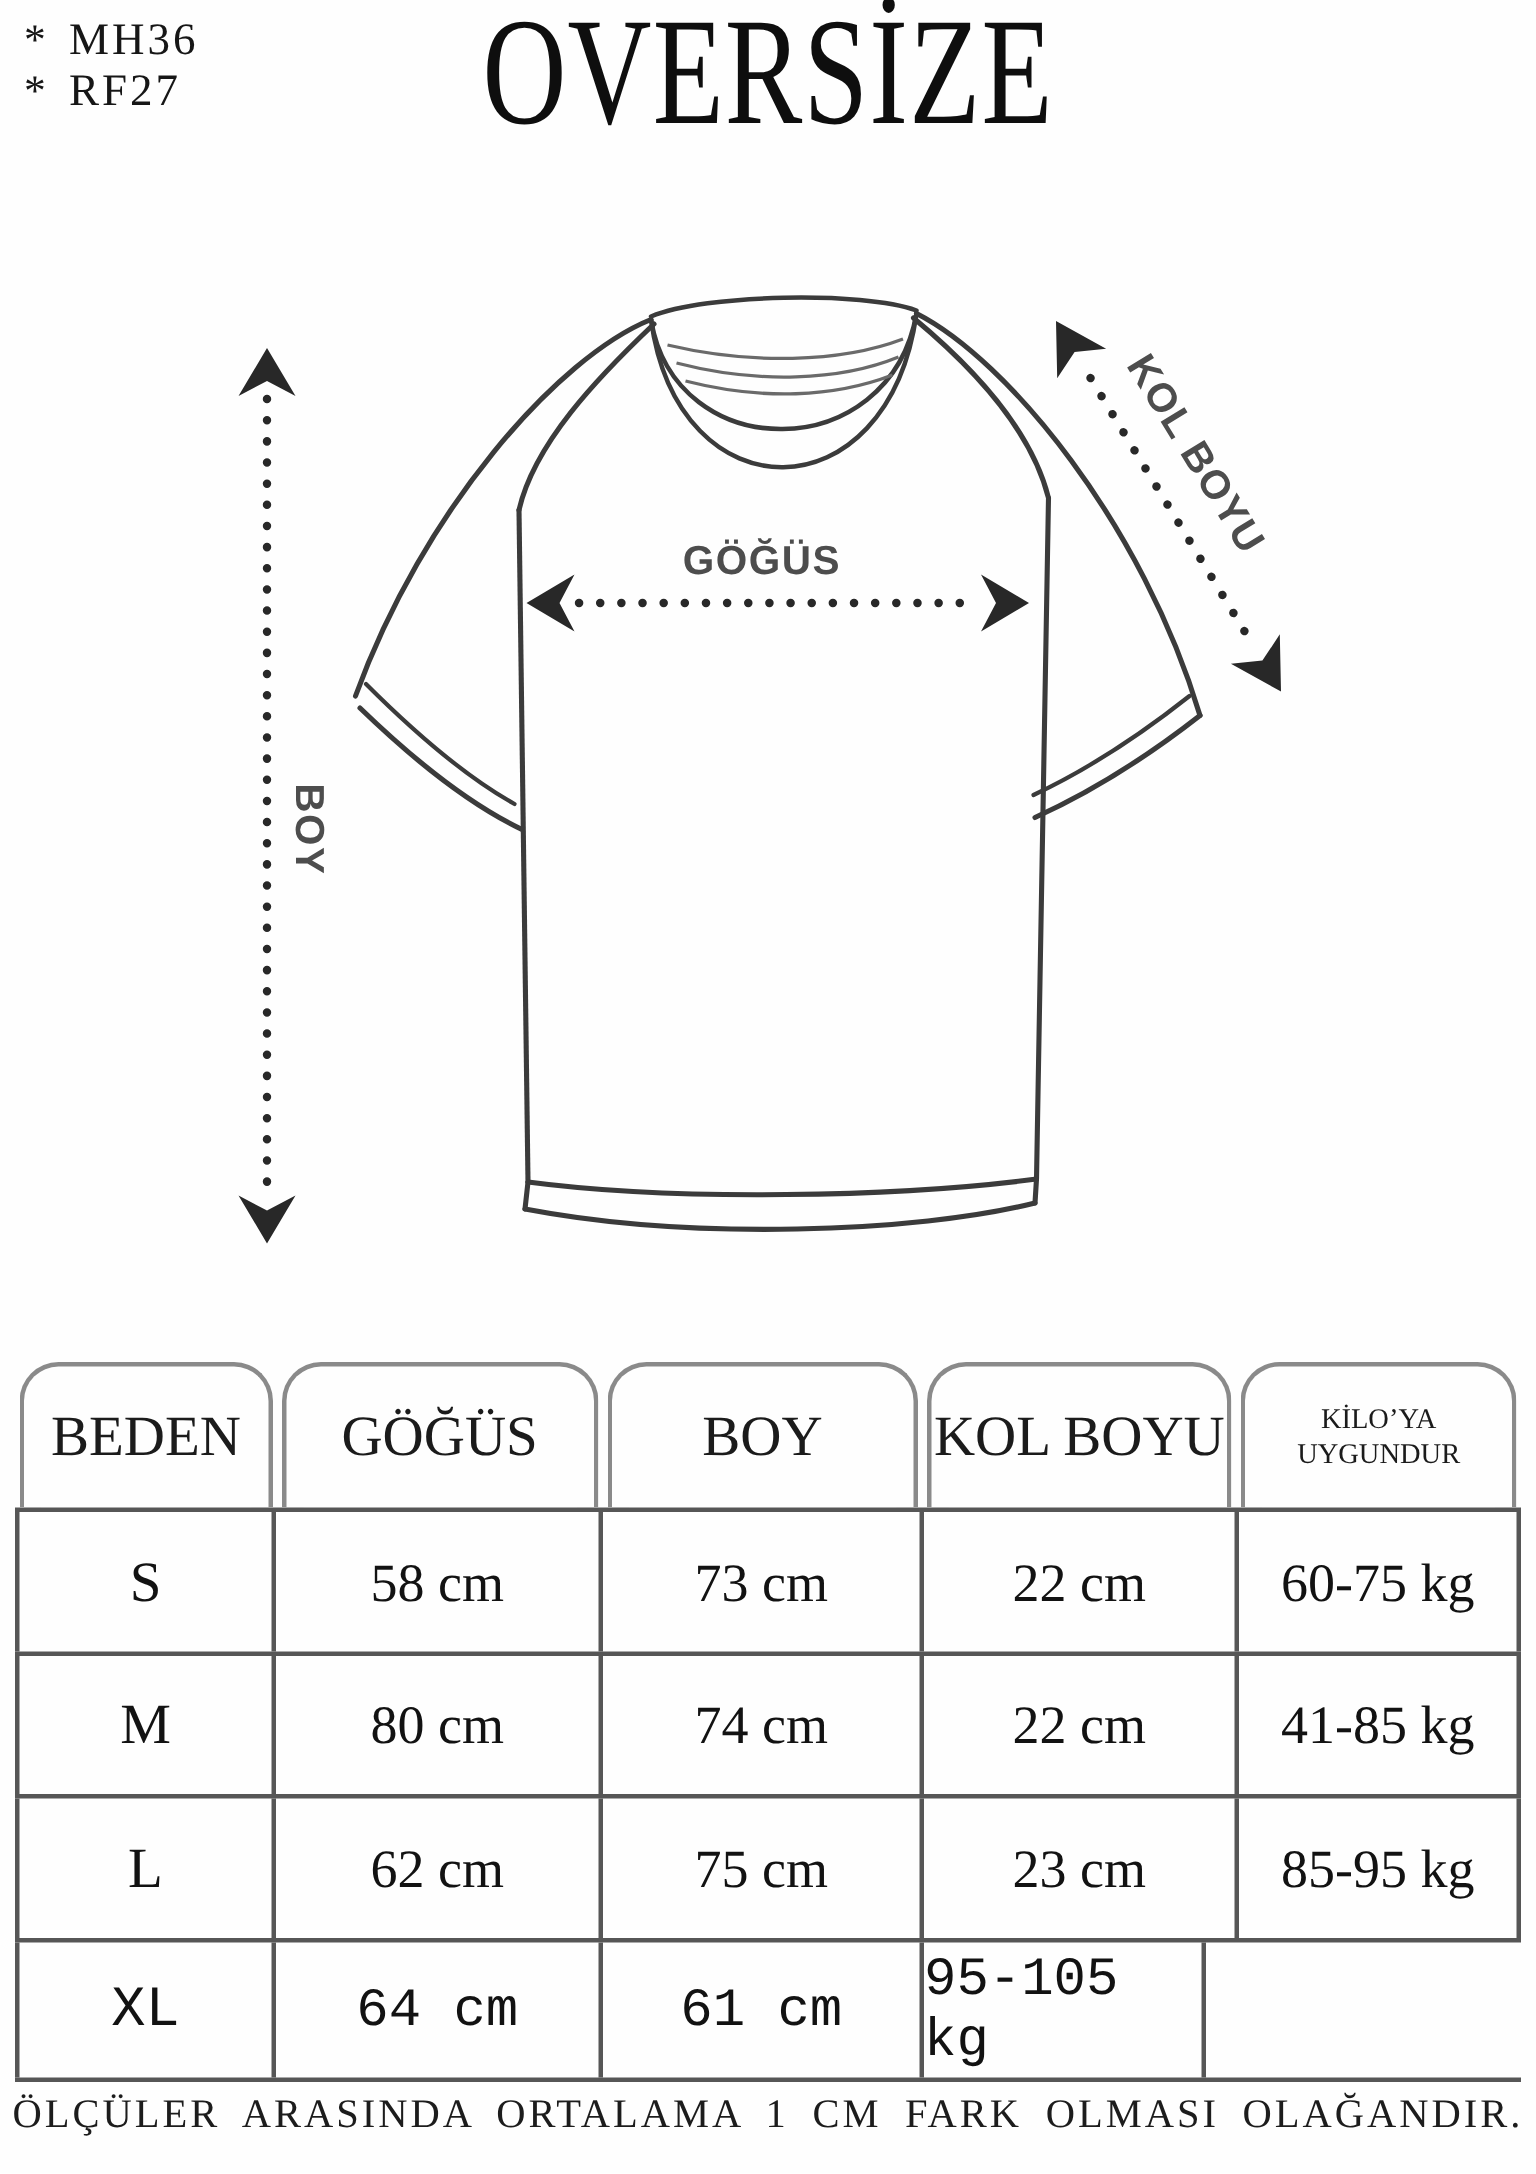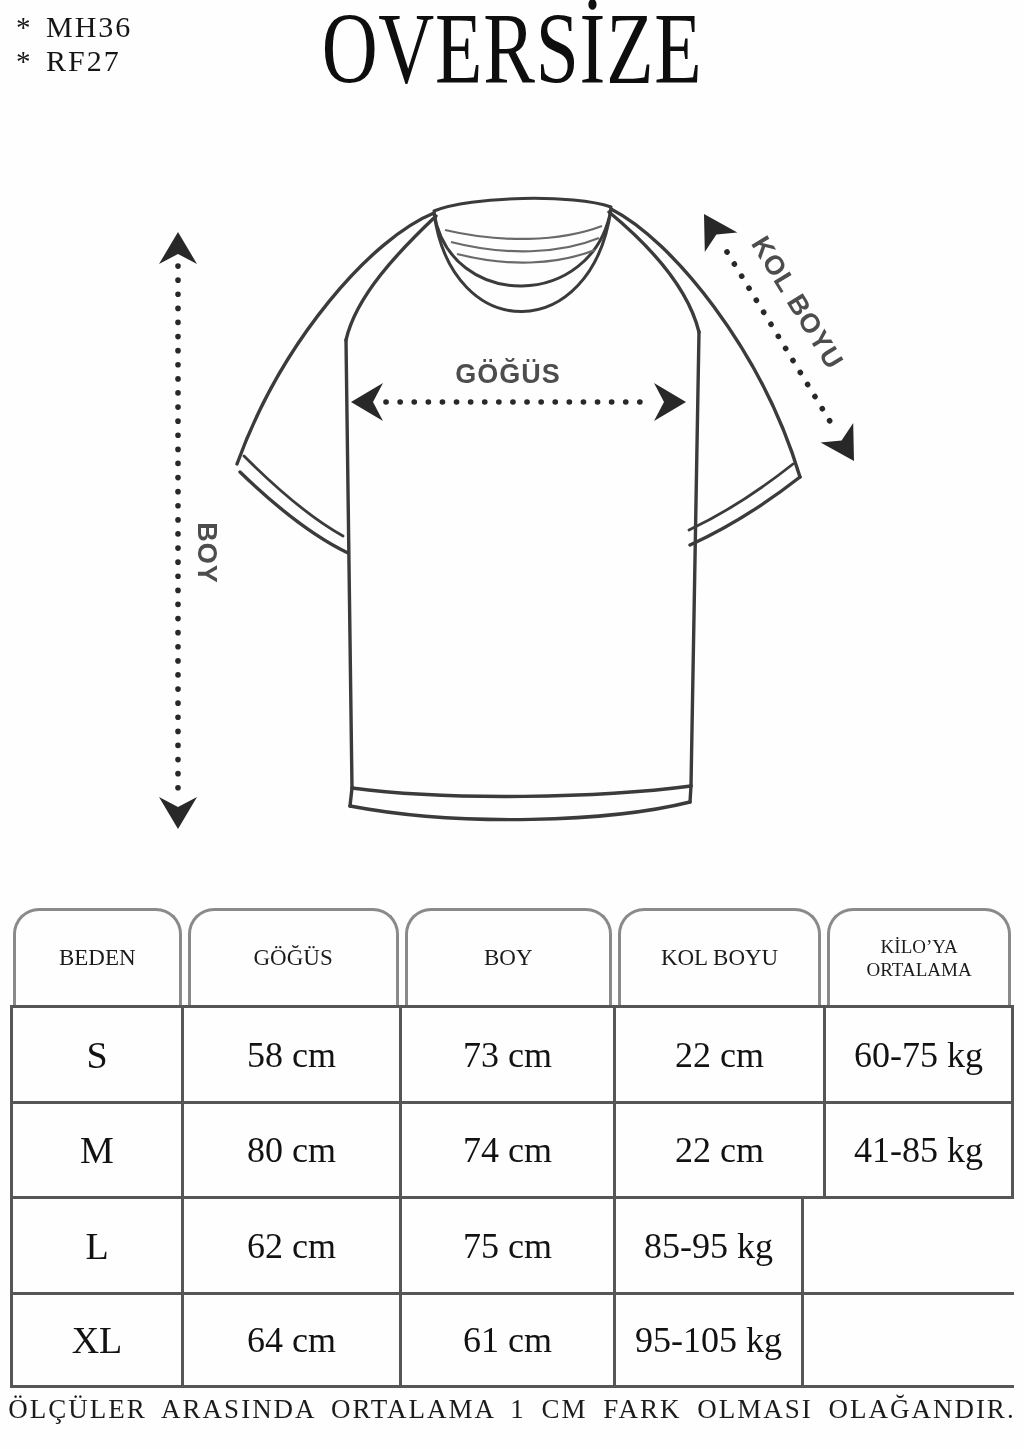--- a/index.html
+++ b/index.html
@@ -24,25 +24,25 @@
            color:#4d4d4d;font-size:27px;letter-spacing:1px;white-space:nowrap;}
   .lbl-chest{left:508px;top:224px;transform:translate(-50%,-50%);}
   .lbl-length{left:206px;top:403px;transform:translate(-50%,-50%) rotate(90deg);}
   .lbl-sleeve{left:797px;top:153px;transform:translate(-50%,-50%) rotate(58.5deg);}
 
   
   .size-table{position:absolute;left:10px;top:908px;width:1004px;}
   .thead{display:flex;height:97px;}
   .tab{box-sizing:border-box;border:3px solid #8a8a8a;border-bottom:none;
        border-radius:26px 26px 0 0;margin:0 3px;display:flex;align-items:center;
-       justify-content:center;text-align:center;font-size:23px;color:#1b1b1b;}
+       justify-content:center;text-align:center;font-size:38px;color:#1b1b1b;}
   .tab.small{font-size:19px;line-height:23px;padding:0 26px;}
   .c0{width:174px;} .c1{width:218px;} .c2{width:214px;} .c3{width:210px;} .c4{width:188px;}
   .trow{display:flex;border-top:3px solid #565656;}
-  .trow:last-child{border-bottom:3px solid #565656;}
+  .trow:last-child{border-bottom:3px solid #565656;font-family:Liberation Mono, monospace;}
   .cell{box-sizing:border-box;display:flex;align-items:center;justify-content:center;
         font-size:36px;color:#121212;border-right:3px solid #565656;}
   .cell:first-child{border-left:3px solid #565656;font-size:38px;}
   .r-s{height:93px;} .r-m{height:92px;} .r-l{height:93px;} .r-xl{height:90px;}
 
   
   .footnote{position:absolute;left:0;top:1394px;width:100%;text-align:center;
             font-size:27px;color:#1c1c1c;letter-spacing:2px;word-spacing:7px;}
 </style>
 </head>
@@ -118,41 +118,42 @@
     <div class="m-label lbl-length">BOY</div>
     <div class="m-label lbl-sleeve">KOL BOYU</div>
   </div>
 
   <div class="size-table">
     <div class="thead">
       <div class="tab c0">BEDEN</div>
       <div class="tab c1">GÖĞÜS</div>
       <div class="tab c2">BOY</div>
       <div class="tab c3">KOL BOYU</div>
-      <div class="tab c4 small">KİLO’YA ORTALAMA</div>
+      <div class="tab c4 small">KİLO’YA UYGUNDUR</div>
     </div>
 
     <div class="trow r-s">
       <div class="cell c0">S</div>
       <div class="cell c1">58 cm</div>
       <div class="cell c2">73 cm</div>
       <div class="cell c3">22 cm</div>
       <div class="cell c4">60-75 kg</div>
     </div>
     <div class="trow r-m">
       <div class="cell c0">M</div>
       <div class="cell c1">80 cm</div>
       <div class="cell c2">74 cm</div>
       <div class="cell c3">22 cm</div>
       <div class="cell c4">41-85 kg</div>
     </div>
     <div class="trow r-l">
       <div class="cell c0">L</div>
       <div class="cell c1">62 cm</div>
       <div class="cell c2">75 cm</div>
+      <div class="cell c3">23 cm</div>
       <div class="cell c4">85-95 kg</div>
     </div>
     <div class="trow r-xl">
       <div class="cell c0">XL</div>
       <div class="cell c1">64 cm</div>
       <div class="cell c2">61 cm</div>
       <div class="cell c4">95-105 kg</div>
     </div>
   </div>
 

